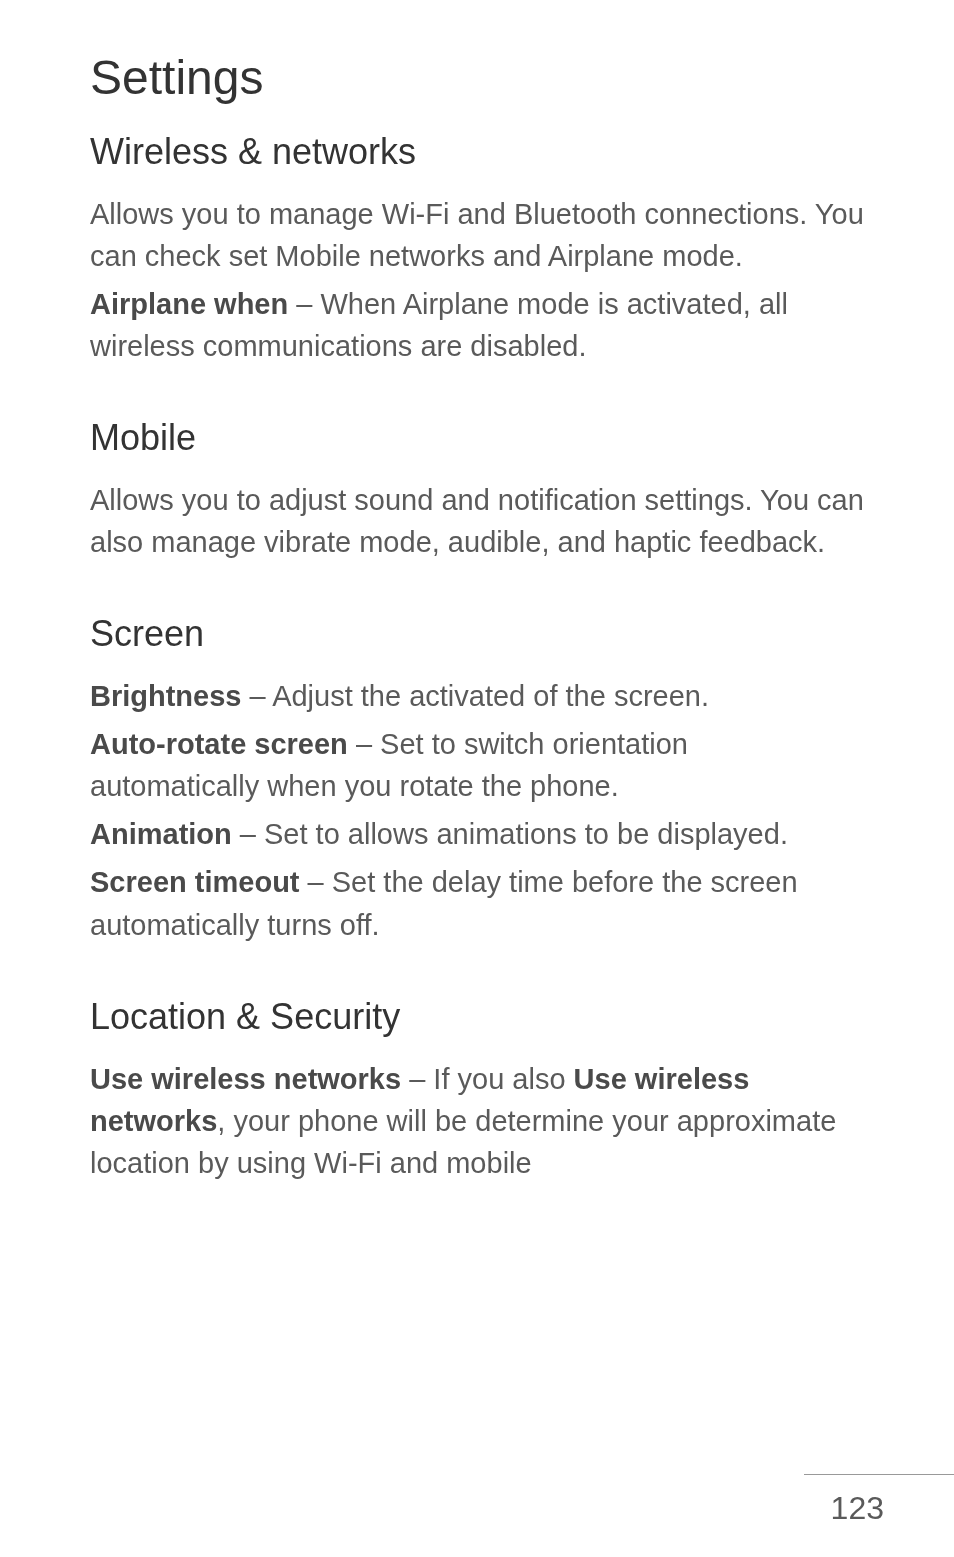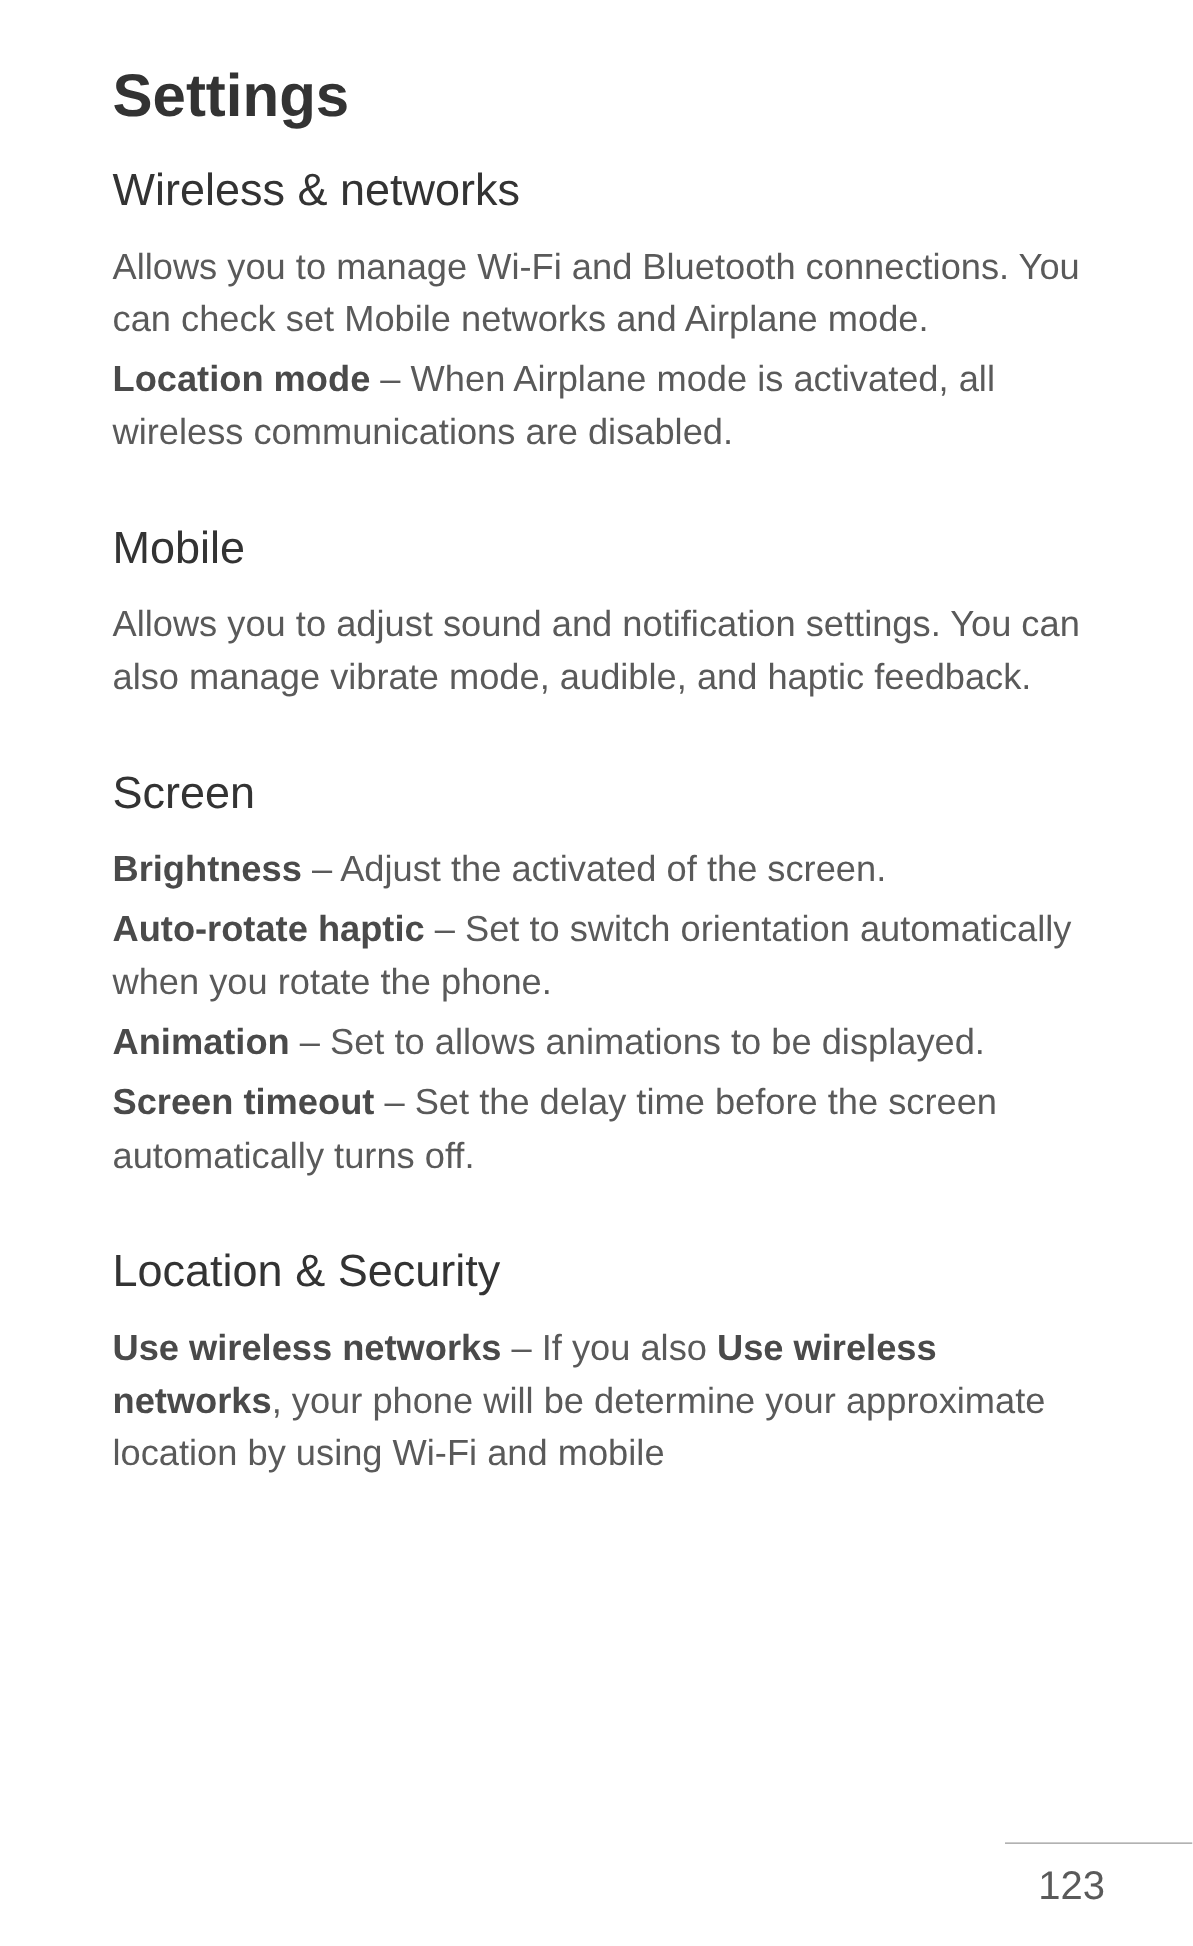--- a/index.html
+++ b/index.html
@@ -11,21 +11,21 @@
       width: 954px;
       height: 1557px;
       background: #ffffff;
       font-family: Arial, Helvetica, sans-serif;
       color: #5a5a5a;
       position: relative;
       padding: 50px 90px 0 90px;
     }
     h1 {
       font-size: 48px;
-      font-weight: bold;
+      font-weight: normal;
       color: #333333;
       margin-bottom: 12px;
     }
     h2 {
       font-size: 36px;
       font-weight: normal;
       color: #333333;
       margin-bottom: 20px;
       margin-top: 26px;
     }
@@ -59,32 +59,32 @@
     }
   </style>
 </head>
 <body>
 
 <h1>Settings</h1>
 
 <h2>Wireless &amp; networks</h2>
 <p>Allows you to manage Wi-Fi and Bluetooth connections. You can check set Mobile networks and Airplane mode.</p>
 <p>
-  <span class="bold">Location mode</span><span> – When Airplane mode is activated, all wireless communications are disabled.</span>
+  <span class="bold">Airplane when</span><span> – When Airplane mode is activated, all wireless communications are disabled.</span>
 </p>
 
 <h2 class="spaced">Mobile</h2>
 <p>Allows you to adjust sound and notification settings. You can also manage vibrate mode, audible, and haptic feedback.</p>
 
 <h2 class="spaced">Screen</h2>
 <p>
   <span class="bold">Brightness</span><span> – Adjust the activated of the screen.</span>
 </p>
 <p>
-  <span class="bold">Auto-rotate haptic</span><span> – Set to switch orientation automatically when you rotate the phone.</span>
+  <span class="bold">Auto-rotate screen</span><span> – Set to switch orientation automatically when you rotate the phone.</span>
 </p>
 <p>
   <span class="bold">Animation</span><span> – Set to allows animations to be displayed.</span>
 </p>
 <p>
   <span class="bold">Screen timeout</span><span> – Set the delay time before the screen automatically turns off.</span>
 </p>
 
 <h2 class="spaced">Location &amp; Security</h2>
 <p>

